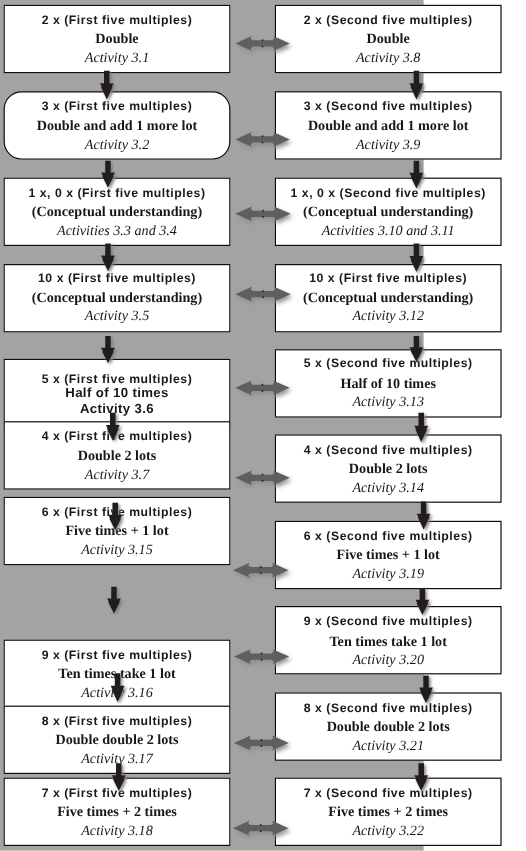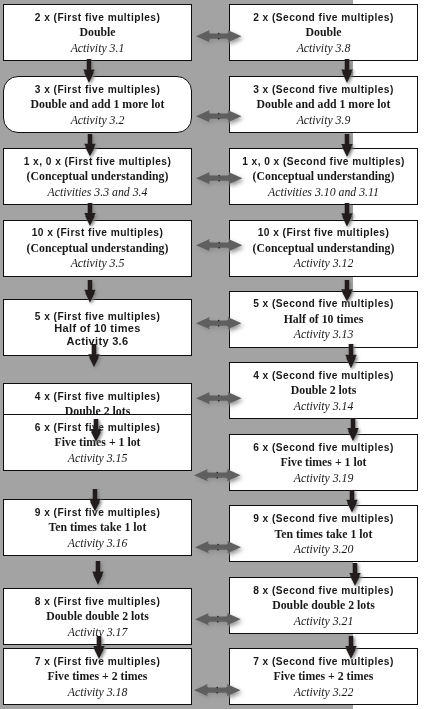--- a/index.html
+++ b/index.html
@@ -100,21 +100,21 @@
         <div class="l3 sans">Activity 3.6</div>
       </div>
     </div>
     <div class="box col-right" style="top: 290.5px;">
       <div class="lines">
         <div class="l1">5 x (Second five multiples)</div>
         <div class="l2">Half of 10 times</div>
         <div class="l3">Activity 3.13</div>
       </div>
     </div>
-    <div class="box col-left" style="top: 383px;">
+    <div class="box col-left" style="top: 351px;">
       <div class="lines">
         <div class="l1">4 x (First five multiples)</div>
         <div class="l2">Double 2 lots</div>
         <div class="l3">Activity 3.7</div>
       </div>
     </div>
     <div class="box col-right" style="top: 362.2px;">
       <div class="lines">
         <div class="l1">4 x (Second five multiples)</div>
         <div class="l2">Double 2 lots</div>
@@ -128,21 +128,21 @@
         <div class="l3">Activity 3.15</div>
       </div>
     </div>
     <div class="box col-right" style="top: 434.2px; text-decoration: underline;">
       <div class="lines">
         <div class="l1">6 x (Second five multiples)</div>
         <div class="l2">Five times + 1 lot</div>
         <div class="l3">Activity 3.19</div>
       </div>
     </div>
-    <div class="box col-left" style="top: 499px;">
+    <div class="box col-left" style="top: 533px;">
       <div class="lines">
         <div class="l1">9 x (First five multiples)</div>
         <div class="l2">Ten times take 1 lot</div>
         <div class="l3">Activity 3.16</div>
       </div>
     </div>
     <div class="box col-right" style="top: 505.4px;">
       <div class="lines">
         <div class="l1">9 x (Second five multiples)</div>
         <div class="l2">Ten times take 1 lot</div>

